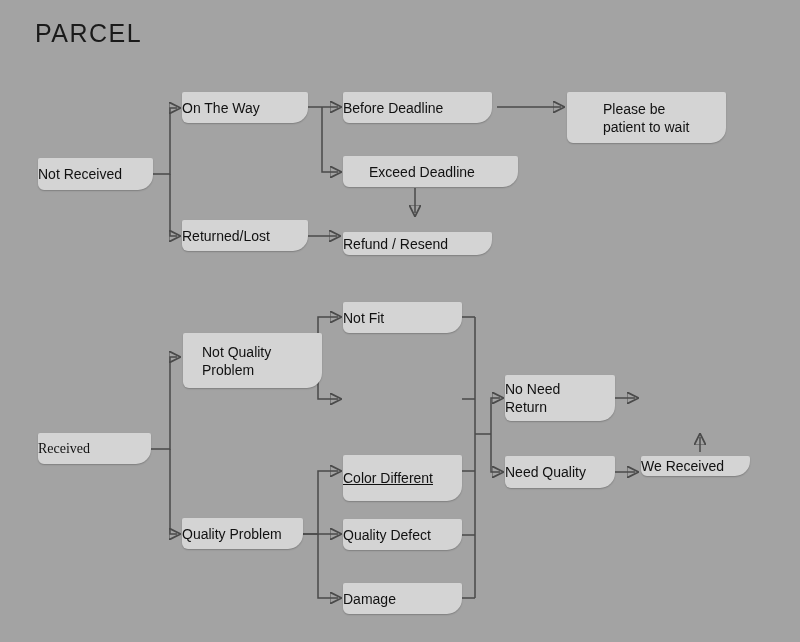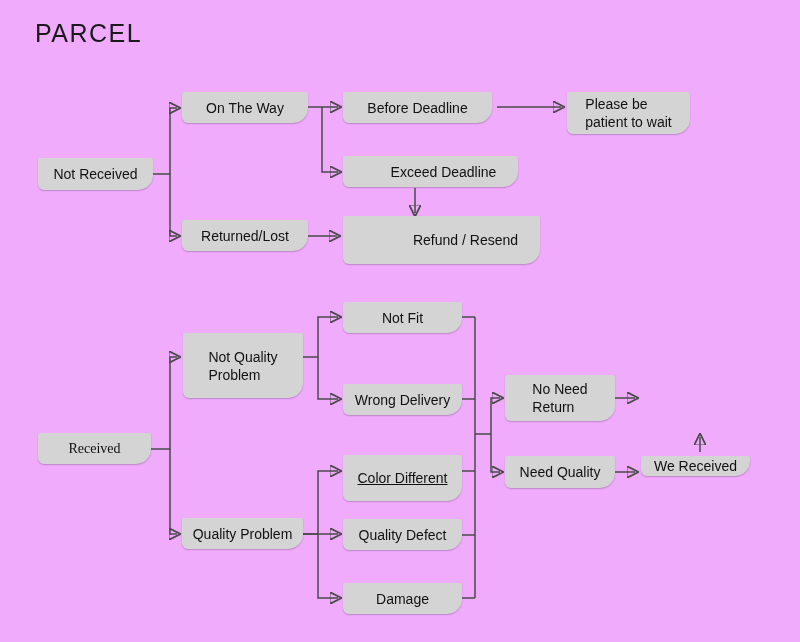--- a/index.html
+++ b/index.html
@@ -1,31 +1,31 @@
 <!DOCTYPE html>
 <html><head>
 <meta charset="utf-8">
 <style>
   html,body{margin:0;padding:0;background:#ffffff;}
   #canvas{
     position:relative;
     width:800px;height:642px;
-    background:#f0abfc;
+    background:#a3a3a3;
     font-family:"Liberation Sans", sans-serif;
     overflow:hidden;
   }
   #title{
     position:absolute;left:35px;top:19px;
     font-size:25px;letter-spacing:1.5px;color:#1a1a1a;
   }
   .node{
     position:absolute;
     background:#d4d4d4;
     border-radius:2px 2px 15px 6px;
-    display:flex;align-items:center;justify-content:center;
+    display:flex;align-items:center;
     font-size:14px;color:#111111;
     box-shadow:0 1px 1.5px rgba(0,0,0,0.22);
   }
   .node span{white-space:pre-line;line-height:18px;text-align:center;}
   .node.multiline span{text-align:left;}
   #edges{position:absolute;left:0;top:0;pointer-events:none;}
   #edges path{fill:none;stroke:#4a4a4a;stroke-width:1.5;}
 </style>
 </head>
 <body>
@@ -73,53 +73,50 @@
   </div>
 
   <div class="node" style="left:182px;top:92px;width:126px;height:31px;">
     <span>On The Way</span>
   </div>
 
   <div class="node" style="left:343px;top:92px;width:149px;height:31px;">
     <span>Before Deadline</span>
   </div>
 
-  <div class="node multiline" style="left:567px;top:92px;width:123px;height:42px;">
+  <div class="node multiline" style="left:567px;top:92px;width:123px;height:51px;padding-left:36px;">
     <span>Please be
 patient to wait</span>
   </div>
 
   <div class="node" style="left:343px;top:156px;width:149px;height:31px;padding-left:26px;">
     <span>Exceed Deadline</span>
   </div>
 
   <div class="node" style="left:182px;top:220px;width:126px;height:31px;">
     <span>Returned/Lost</span>
   </div>
 
-  <div class="node" style="left:343px;top:216px;width:149px;height:48px;padding-left:48px;">
+  <div class="node" style="left:343px;top:232px;width:149px;height:23px;">
     <span>Refund / Resend</span>
   </div>
 
   <div class="node" style="left:38px;top:433px;width:113px;height:31px;font-family:Liberation Serif, serif;">
     <span>Received</span>
   </div>
 
-  <div class="node multiline" style="left:183px;top:333px;width:120px;height:65px;">
+  <div class="node multiline" style="left:183px;top:333px;width:120px;height:55px;padding-left:19px;">
     <span>Not Quality
 Problem</span>
   </div>
 
   <div class="node" style="left:343px;top:302px;width:119px;height:31px;">
     <span>Not Fit</span>
   </div>
 
-  <div class="node" style="left:343px;top:384px;width:119px;height:31px;">
-    <span>Wrong Delivery</span>
-  </div>
 
   <div class="node" style="left:182px;top:518px;width:121px;height:31px;">
     <span>Quality Problem</span>
   </div>
 
   <div class="node" style="left:343px;top:455px;width:119px;height:46px;text-decoration:underline;">
     <span>Color Different</span>
   </div>
 
   <div class="node" style="left:343px;top:519px;width:119px;height:31px;">

